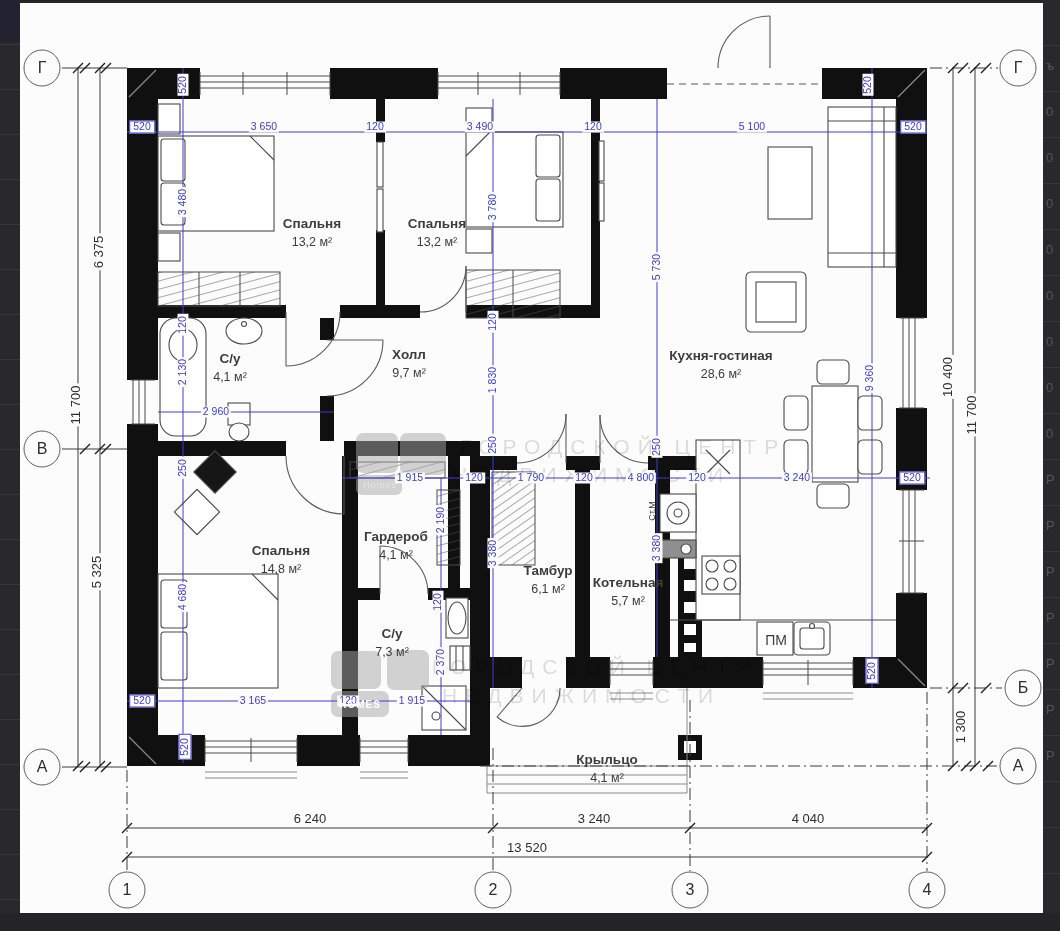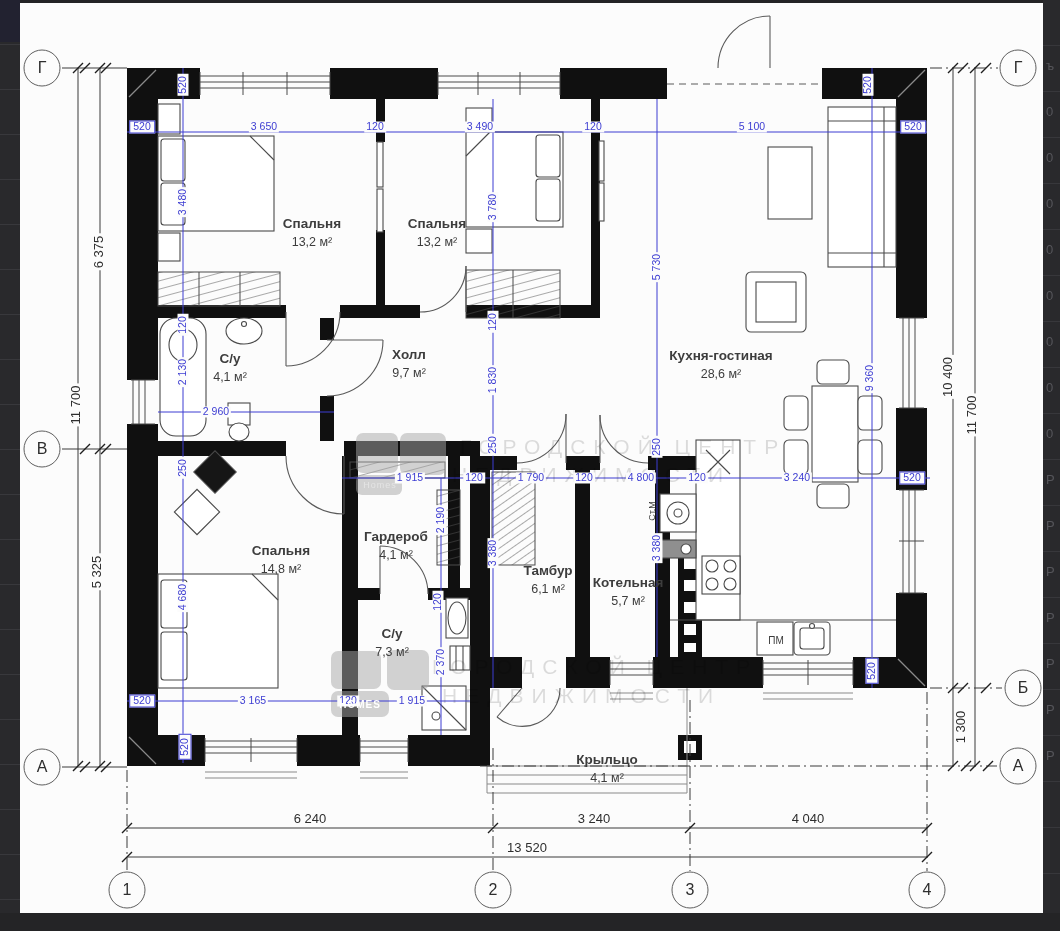--- a/index.html
+++ b/index.html
@@ -20,21 +20,21 @@
        white-space:nowrap;line-height:1.05;padding:0 2px;}
   .dim.rot{transform:translate(-50%,-50%) rotate(-90deg);}
   .dim-blue{color:#3d3dd2;font-size:10.5px;}
   .dim-blue.boxed{border:1px solid #3d3dd2;padding:0 3px;}
   .dim-black{color:#2e2e2e;font-size:13px;}
   .room-label{position:absolute;transform:translate(-50%,-50%);text-align:center;color:#3d3d3d;white-space:nowrap;}
   .room-label .rname{font-size:13.5px;line-height:1.5;font-weight:bold;}
   .room-label .rarea{font-size:12.5px;line-height:1.4;}
   .axis-circle{position:absolute;transform:translate(-50%,-50%);width:37px;height:37px;border:1.5px solid #5f5f5f;
        border-radius:50%;background:#fcfcfc;color:#2e2e2e;font-size:16px;line-height:34px;text-align:center;}
-  .app{position:absolute;transform:translate(-50%,-50%);color:#3c3c3c;font-size:10px;background:transparent;white-space:nowrap;}
+  .app{position:absolute;transform:translate(-50%,-50%);color:#3c3c3c;font-size:14px;background:transparent;white-space:nowrap;}
   .app.rot{transform:translate(-50%,-50%) rotate(-90deg);font-size:9px;}
   .wm{position:absolute;color:#000;opacity:.13;font-size:21px;letter-spacing:8px;white-space:nowrap;}
   .logo-strong{position:absolute;transform:translate(-50%,-50%);color:#fff;font-weight:bold;font-size:10px;letter-spacing:1px;}
   .logo-faint{position:absolute;transform:translate(-50%,-50%);color:#e4e4e4;font-size:9px;letter-spacing:1px;}
   
   .footer{position:absolute;left:0;bottom:0;width:1060px;height:18px;background:#2c2c2e;overflow:hidden;}
   .fcell{position:absolute;top:1px;height:24px;line-height:22px;color:#7d7d80;font-size:15px;white-space:nowrap;}
   .fdiv{position:absolute;top:2px;width:1px;height:14px;background:#4a4a4d;}
   .fscroll{position:absolute;right:0;top:0;width:9px;height:18px;background:#535357;}
 </style>

